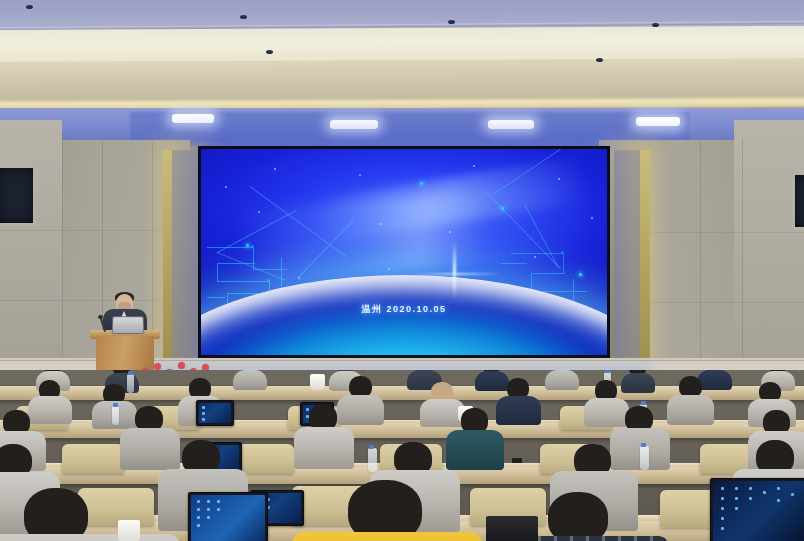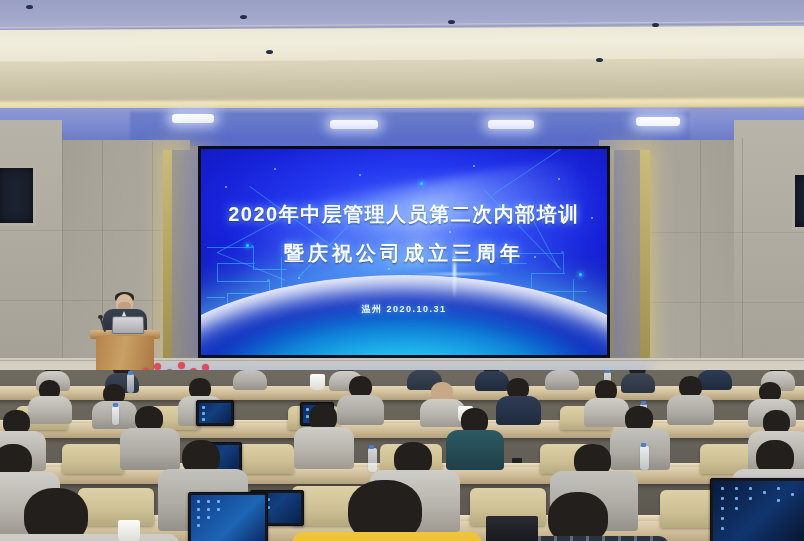--- a/index.html
+++ b/index.html
@@ -416,25 +416,21 @@
         <i style="left:60px;top:6px;width:3px;height:3px;border-radius:50%;"></i>
         <i style="left:28px;top:44px;width:3px;height:3px;border-radius:50%;"></i>
       </div>
 
       <div class="earth"></div>
       <div class="earth-rim"></div>
       <div class="flare"></div>
       <div class="flare-h"></div>
 
 
-      <div id="titles">
-        <div class="t-line1">2020年中层管理人员第二次内部培训</div>
-        <div class="t-line2">暨庆祝公司成立三周年</div>
-      </div>
-      <div id="subtitle">温州  2020.10.31</div>
+      <div id="subtitle">温州  2020.10.05</div>
 
     </div>
   </div>
 
   <div class="stage-wall"></div>
   <div class="stage-wall-blue"></div>
   <div class="stage-line" style="top:360px;"></div>
   <div class="stage-line" style="top:392px;"></div>
   <div class="stage-front"></div>
 

